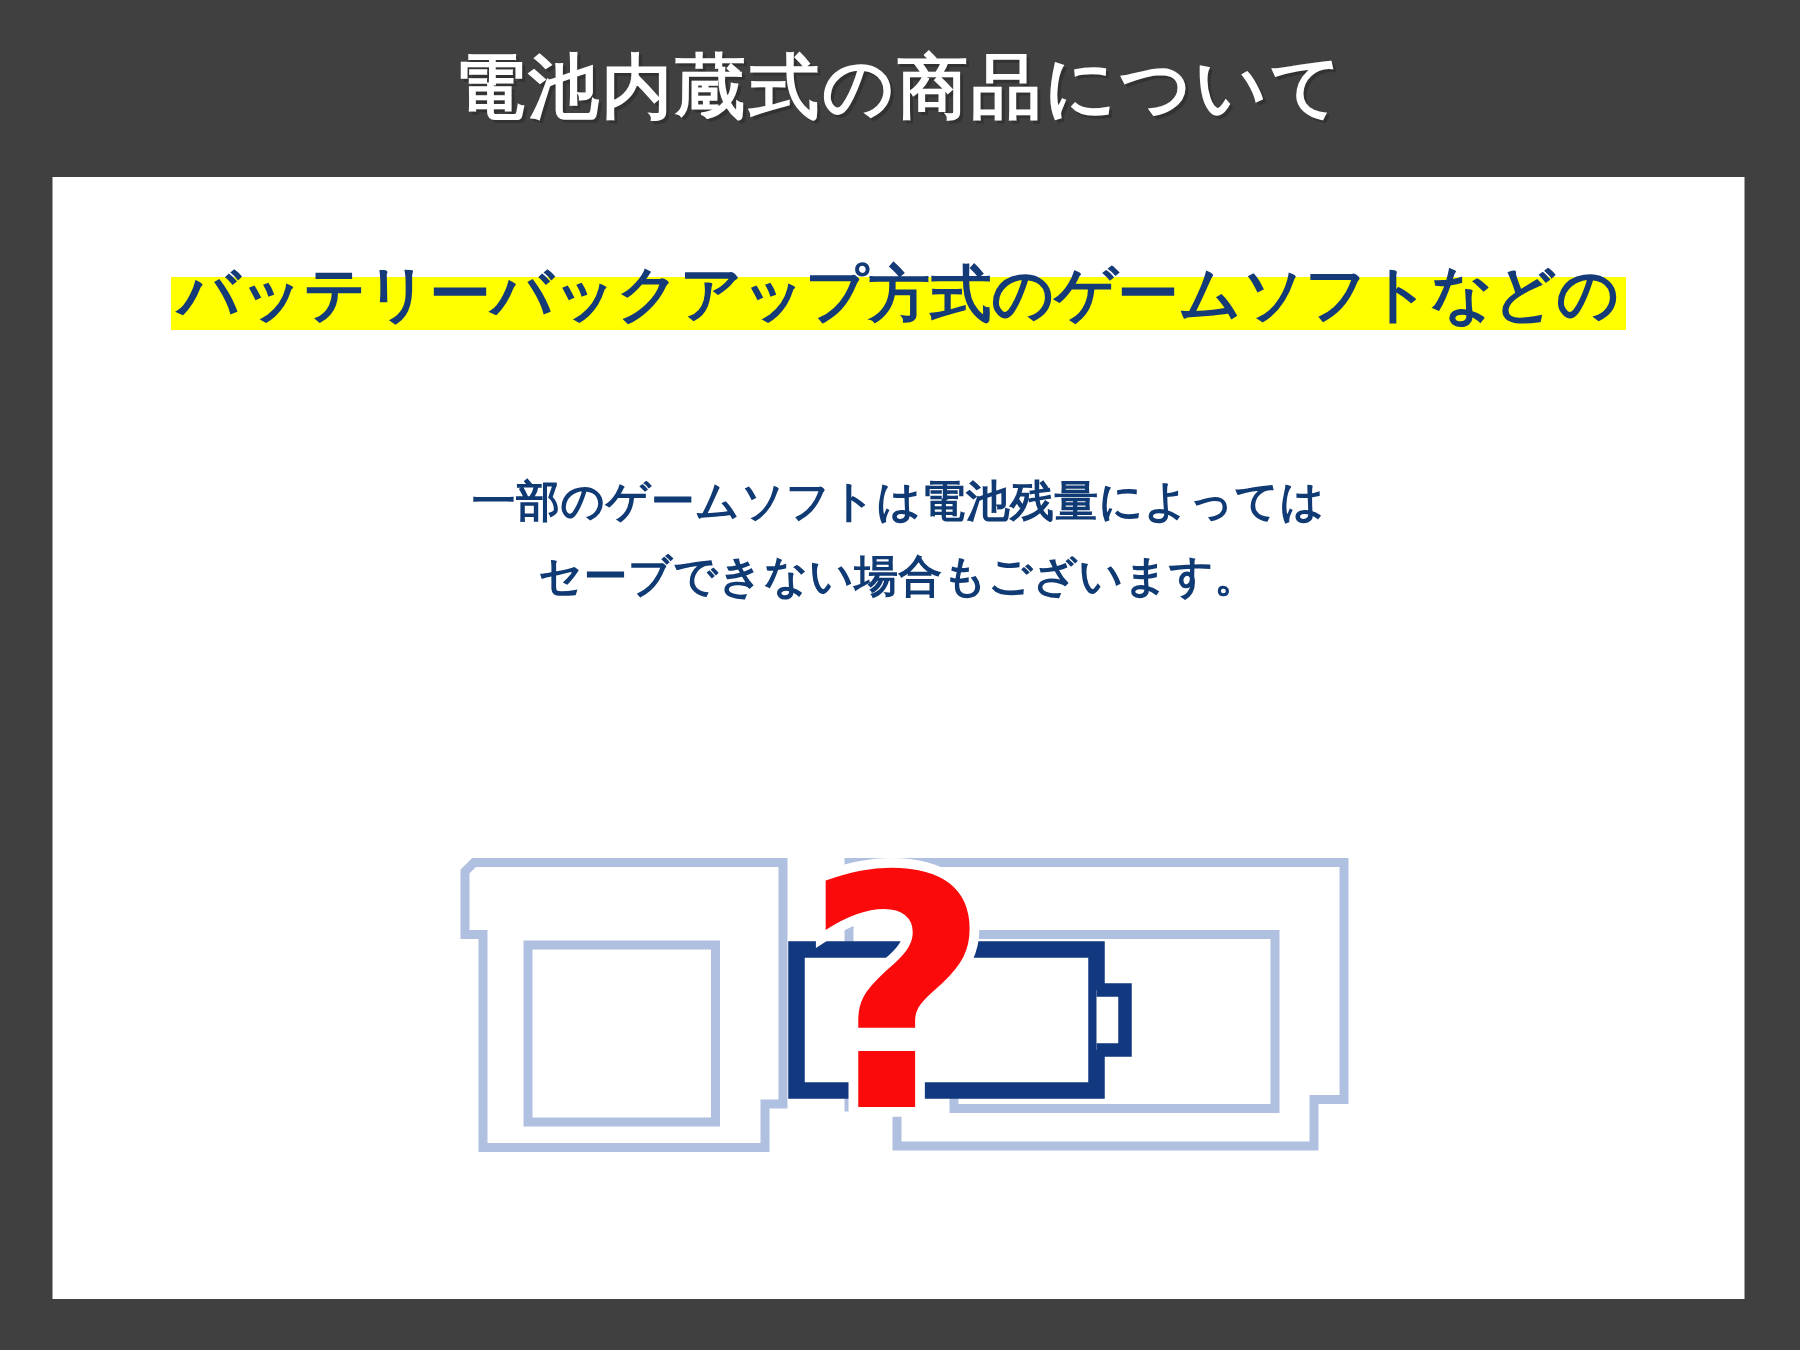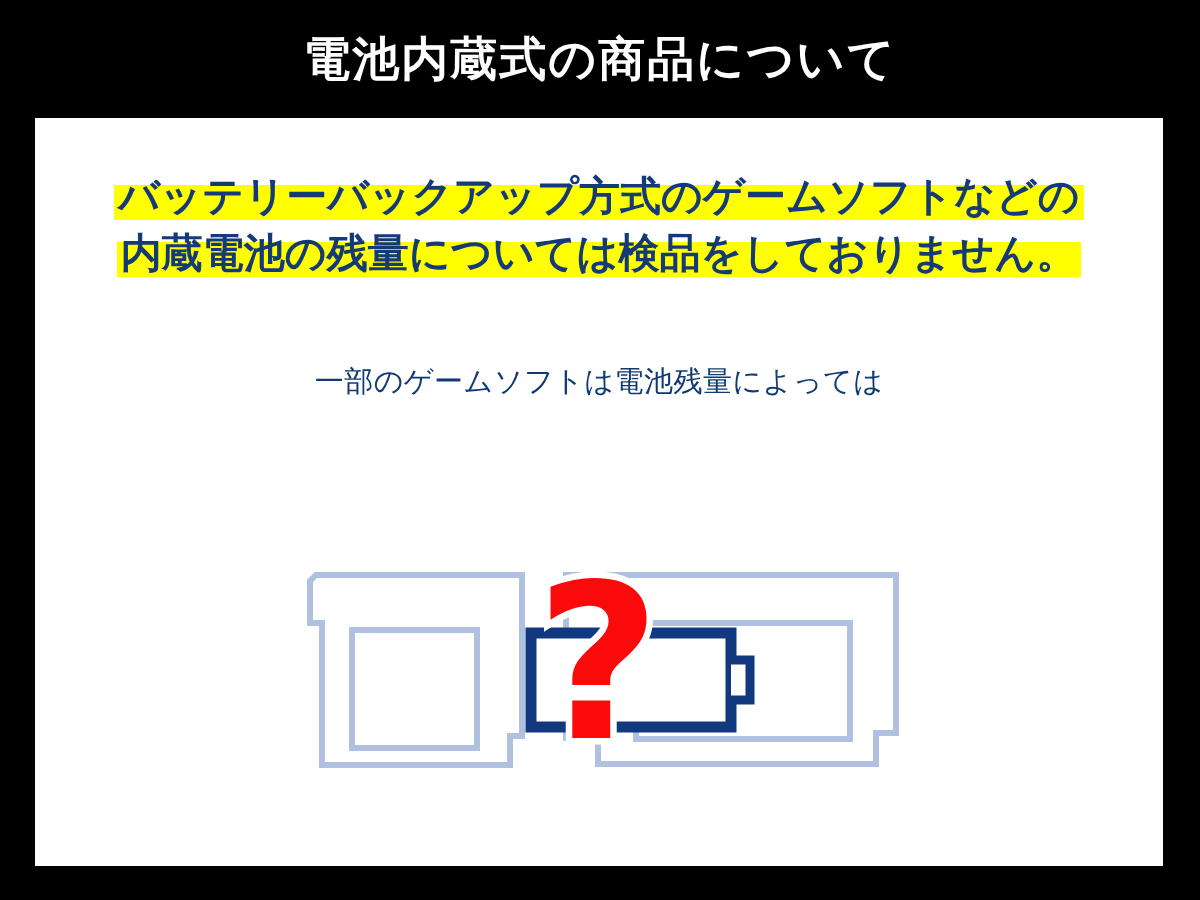--- a/index.html
+++ b/index.html
@@ -12,21 +12,21 @@
     height: 900px;
     overflow: hidden;
     background: #03388f;
     font-family: "DejaVu Sans", "Liberation Sans", sans-serif;
   }
 
   #poster {
     position: relative;
     width: 1200px;
     height: 900px;
-    background: #000000;
+    background: #404040;
     box-sizing: border-box;
   }
 
   
   .title-band {
     position: absolute;
     left: 0;
     top: 0;
     width: 1200px;
     height: 118px;
@@ -88,25 +88,24 @@
     position: absolute;
     left: 0;
     top: 192px;
     width: 1128px;
     text-align: center;
   }
   .body-line {
     display: block;
     white-space: nowrap;
     font-size: 29px;
-    font-weight: normal;
+    font-weight: bold;
     color: #103a74;
     line-height: 1.72;
     letter-spacing: 0.5px;
-    margin-top: 47px;
   }
 
   
   .illustration {
     position: absolute;
     left: 245px;
     top: 430px;
     width: 640px;
     height: 245px;
   }
@@ -122,25 +121,25 @@
 <div id="poster">
 
   <div class="title-band">
     <h1 class="poster-title">電池内蔵式の商品について</h1>
   </div>
 
   <div class="panel">
 
     <div class="headline">
       <span class="headline-line"><span class="hl">バッテリーバックアップ方式のゲームソフトなどの</span></span>
-      <span class="headline-line"><span class="hl">内蔵電池の残量については検品をしておりません。</span></span>
     </div>
 
     <div class="body-copy">
       <span class="body-line">一部のゲームソフトは電池残量によっては</span>
+      <span class="body-line">セーブできない場合もございます。</span>
     </div>
 
     <div class="illustration">
       <svg viewBox="0 0 640 245" xmlns="http://www.w3.org/2000/svg">
 
         <g>
           <path d="M 36 27 L 242 27 L 242 188 L 230 188 L 230 217 L 42 217
                    L 42 75 L 30 75 L 30 33 Z" fill="none" stroke="#b0c0e0" stroke-width="6" stroke-linejoin="miter" stroke-linecap="butt"></path>
           <rect x="72" y="82" width="125" height="118" fill="none" stroke="#b0c0e0" stroke-width="6"></rect>
         </g>

